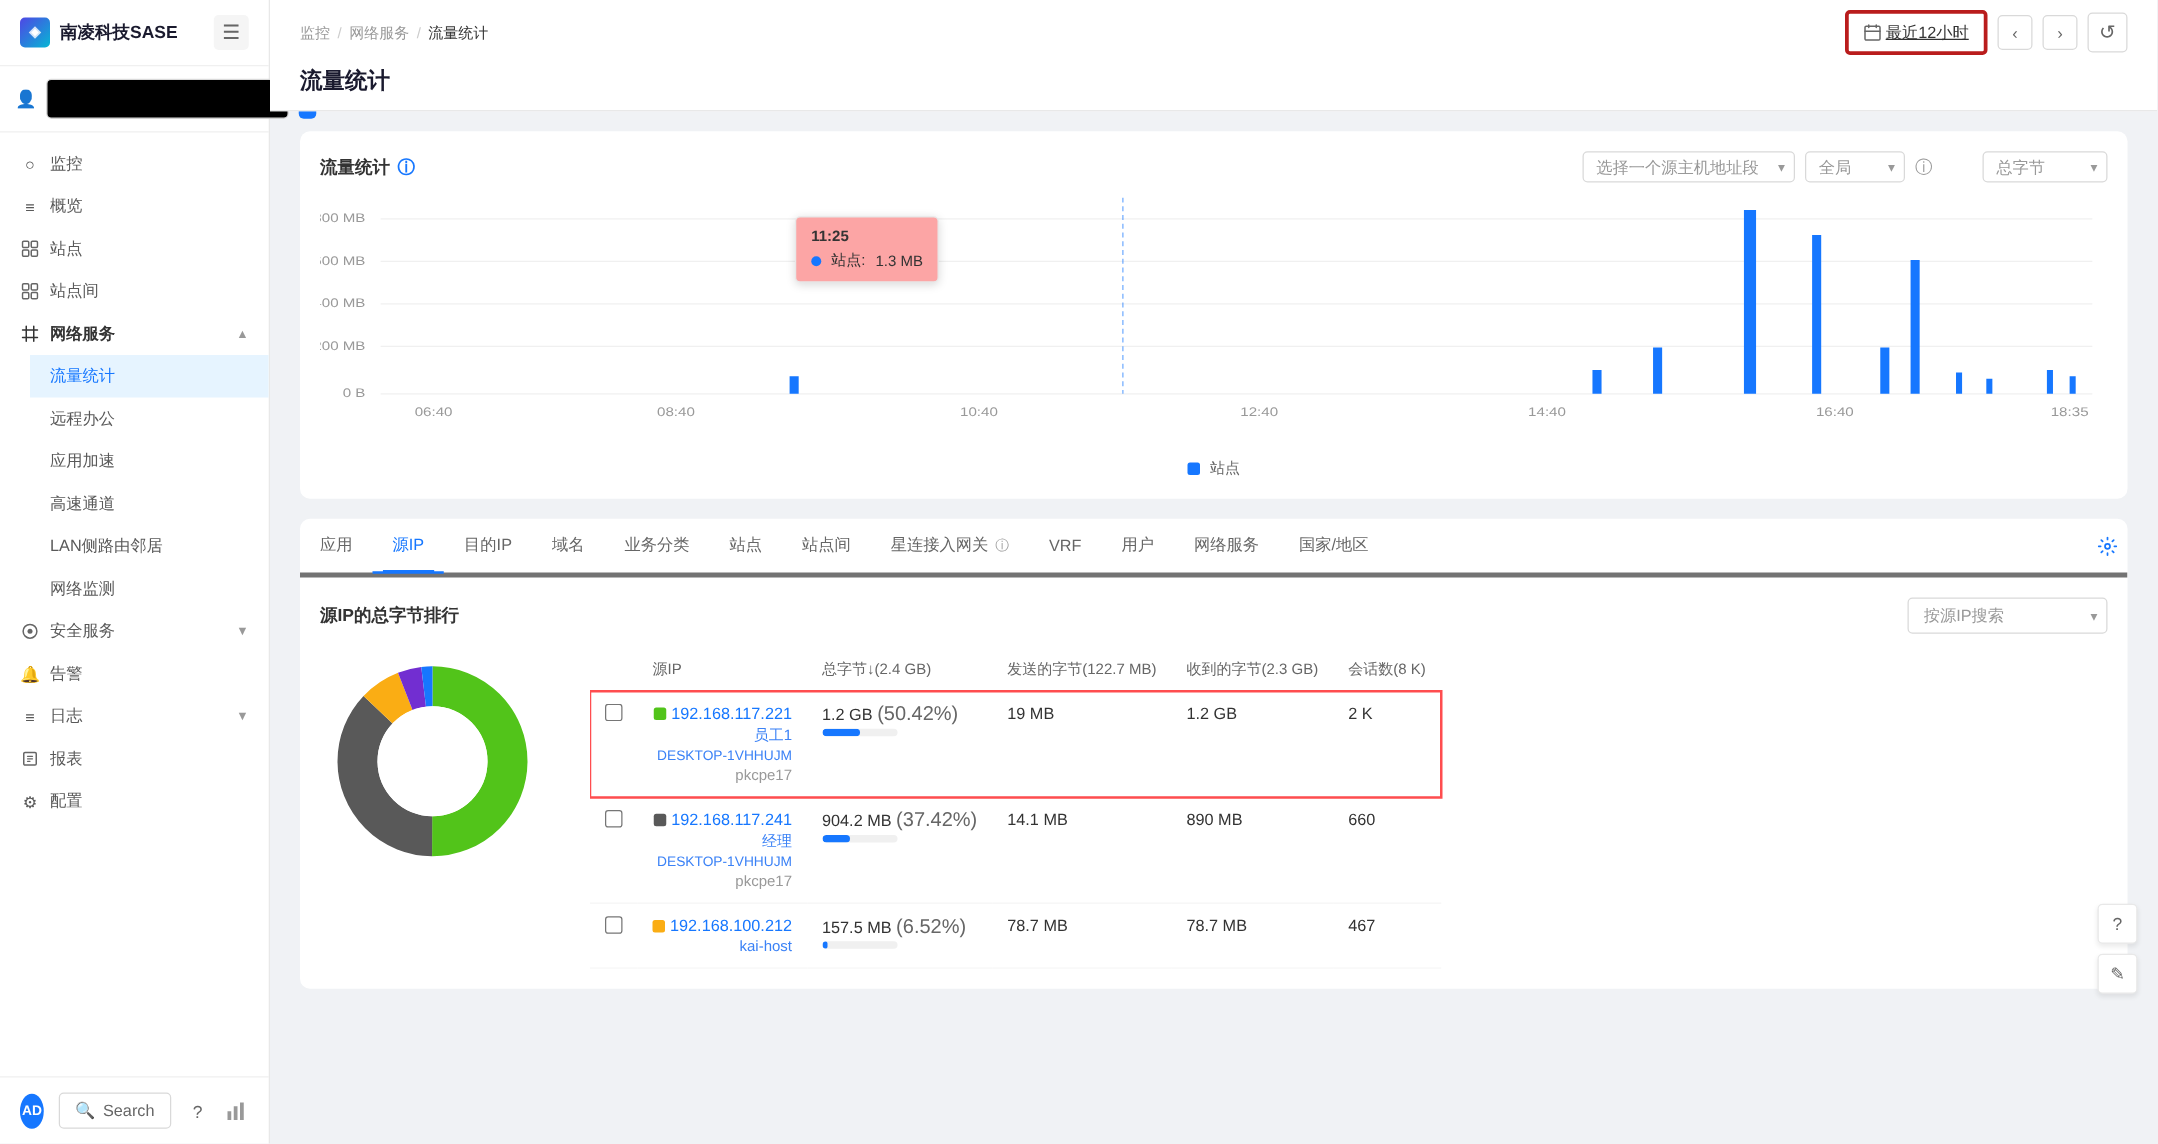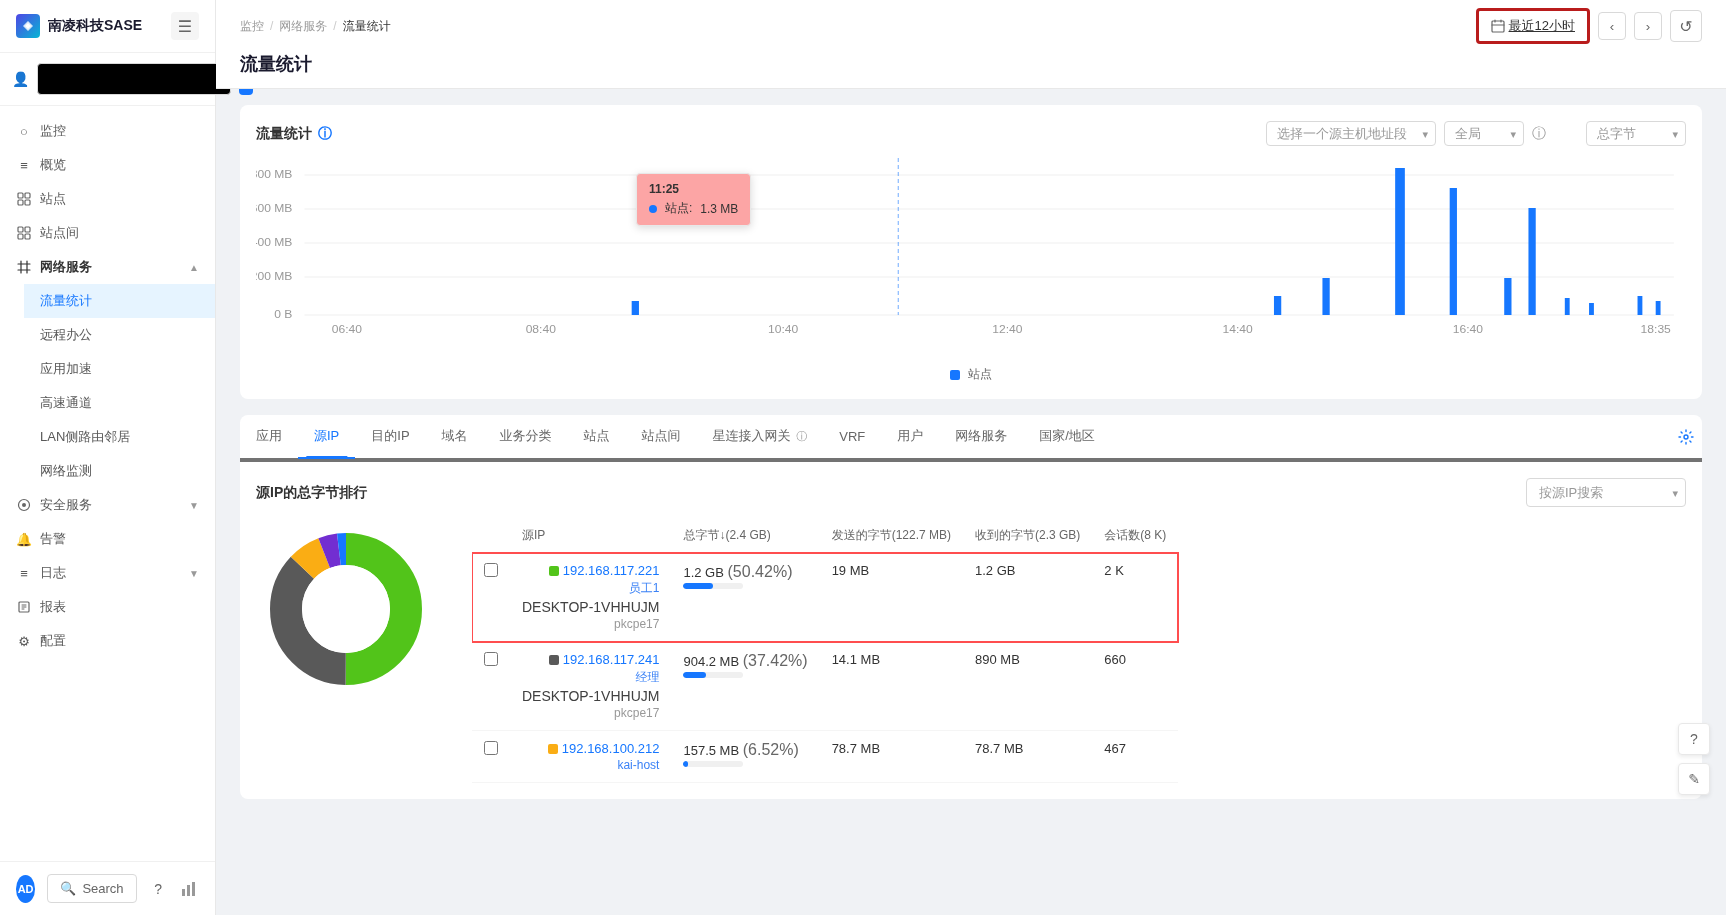--- a/index.html
+++ b/index.html
@@ -456,21 +456,21 @@
       gap: 4px;
       cursor: pointer;
     }
     .ip-color-dot {
       width: 10px;
       height: 10px;
       border-radius: 2px;
       flex-shrink: 0;
     }
     .ip-user { color: #3b82f6; font-size: 12px; }
-    .ip-hostname { color: #404040; font-size: 14px; cursor: pointer; }
+    .ip-hostname { color: #3b82f6; font-size: 11px; cursor: pointer; }
     .ip-extra { color: #999; font-size: 12px; }
     .bytes-percent {
       font-size: 16px;
       color: #666;
       margin-top: 48px;
     }
     .progress-bar-bg {
       width: 60px;
       height: 6px;
       background: #f0f0f0;

